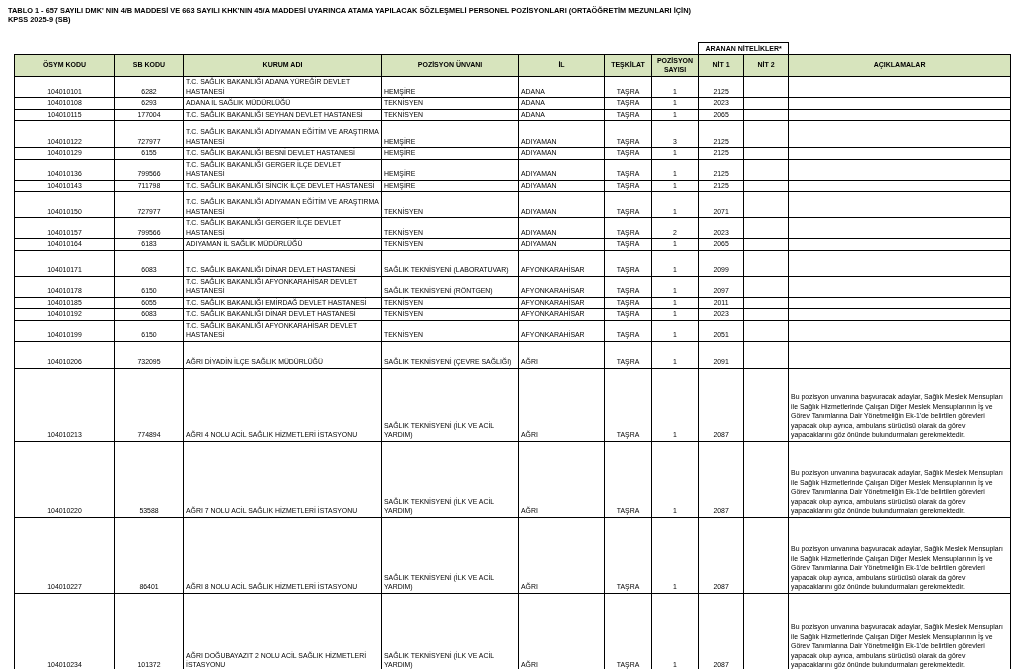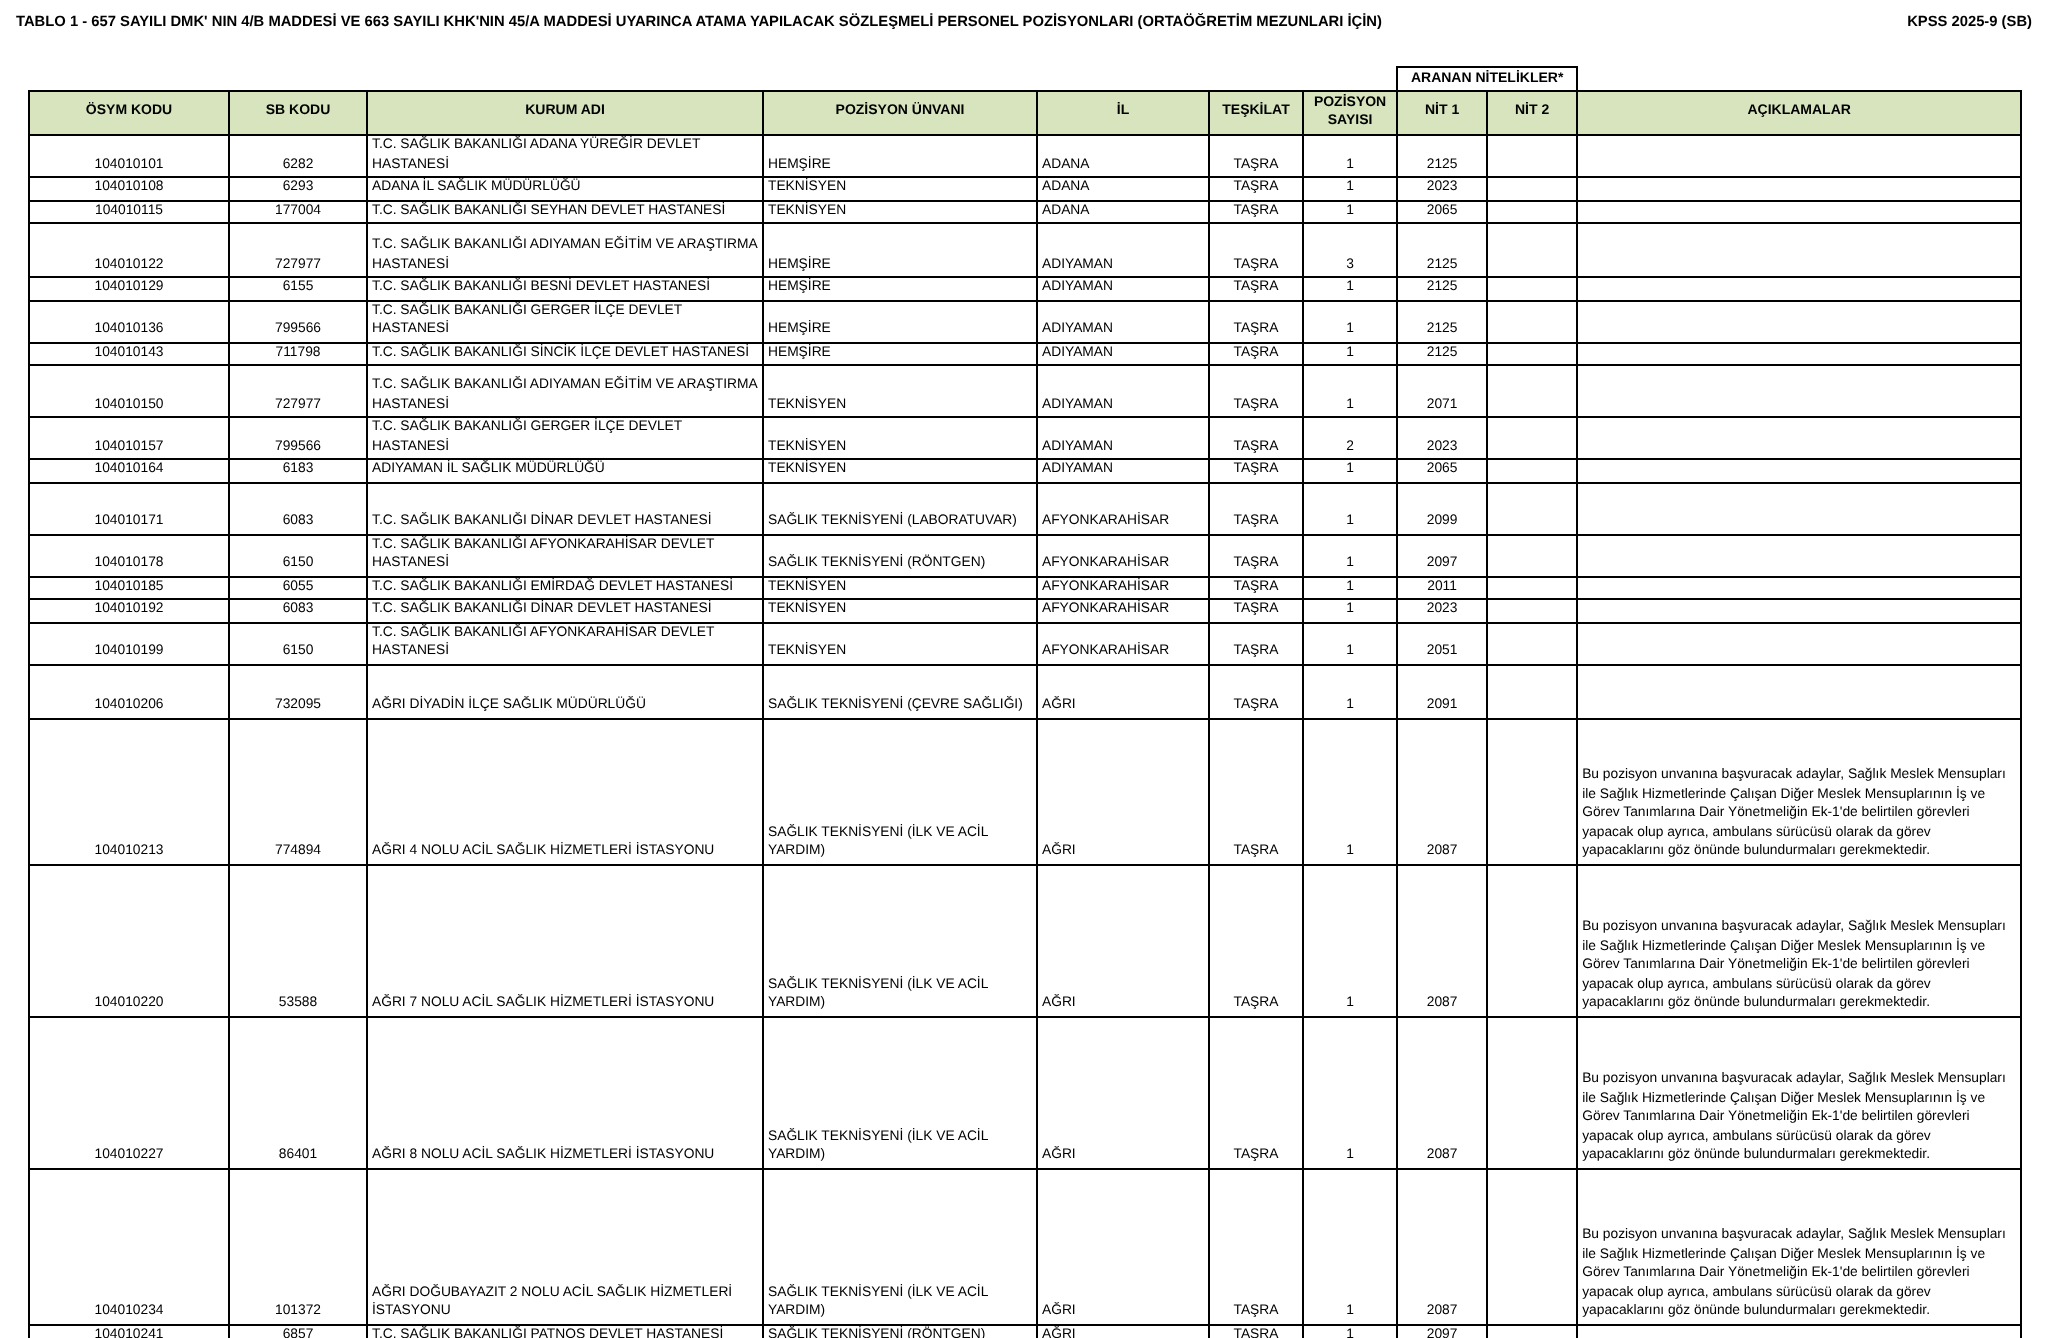--- a/index.html
+++ b/index.html
@@ -4,21 +4,21 @@
 <style>
   * { box-sizing: border-box; }
   html,body { margin:0; padding:0; }
   body {
     width:1024px; height:669px; background:#ffffff; color:#000;
     font-family:"Liberation Sans", sans-serif; overflow:hidden;
   }
   .page { padding:5px 8px 0 8px; }
   .titlebar {
     display:flex; justify-content:space-between; align-items:flex-start;
-    font-size:7.4px; font-weight:bold; margin:1px 0 18px 0;
+    font-size:7.4px; font-weight:bold; margin:1px 0 18px 0;flex-direction:column;
   }
   .titlebar .doc-title { max-width:780px; }
   .titlebar .doc-code { white-space:nowrap; }
   table.main {
     border-collapse:collapse; table-layout:fixed;
     width:996px; margin-left:6px;
   }
   td, th {
     border:1px solid #000; padding:0 2px 1px 2px;
     font-size:6.9px; line-height:1.38; vertical-align:bottom;

